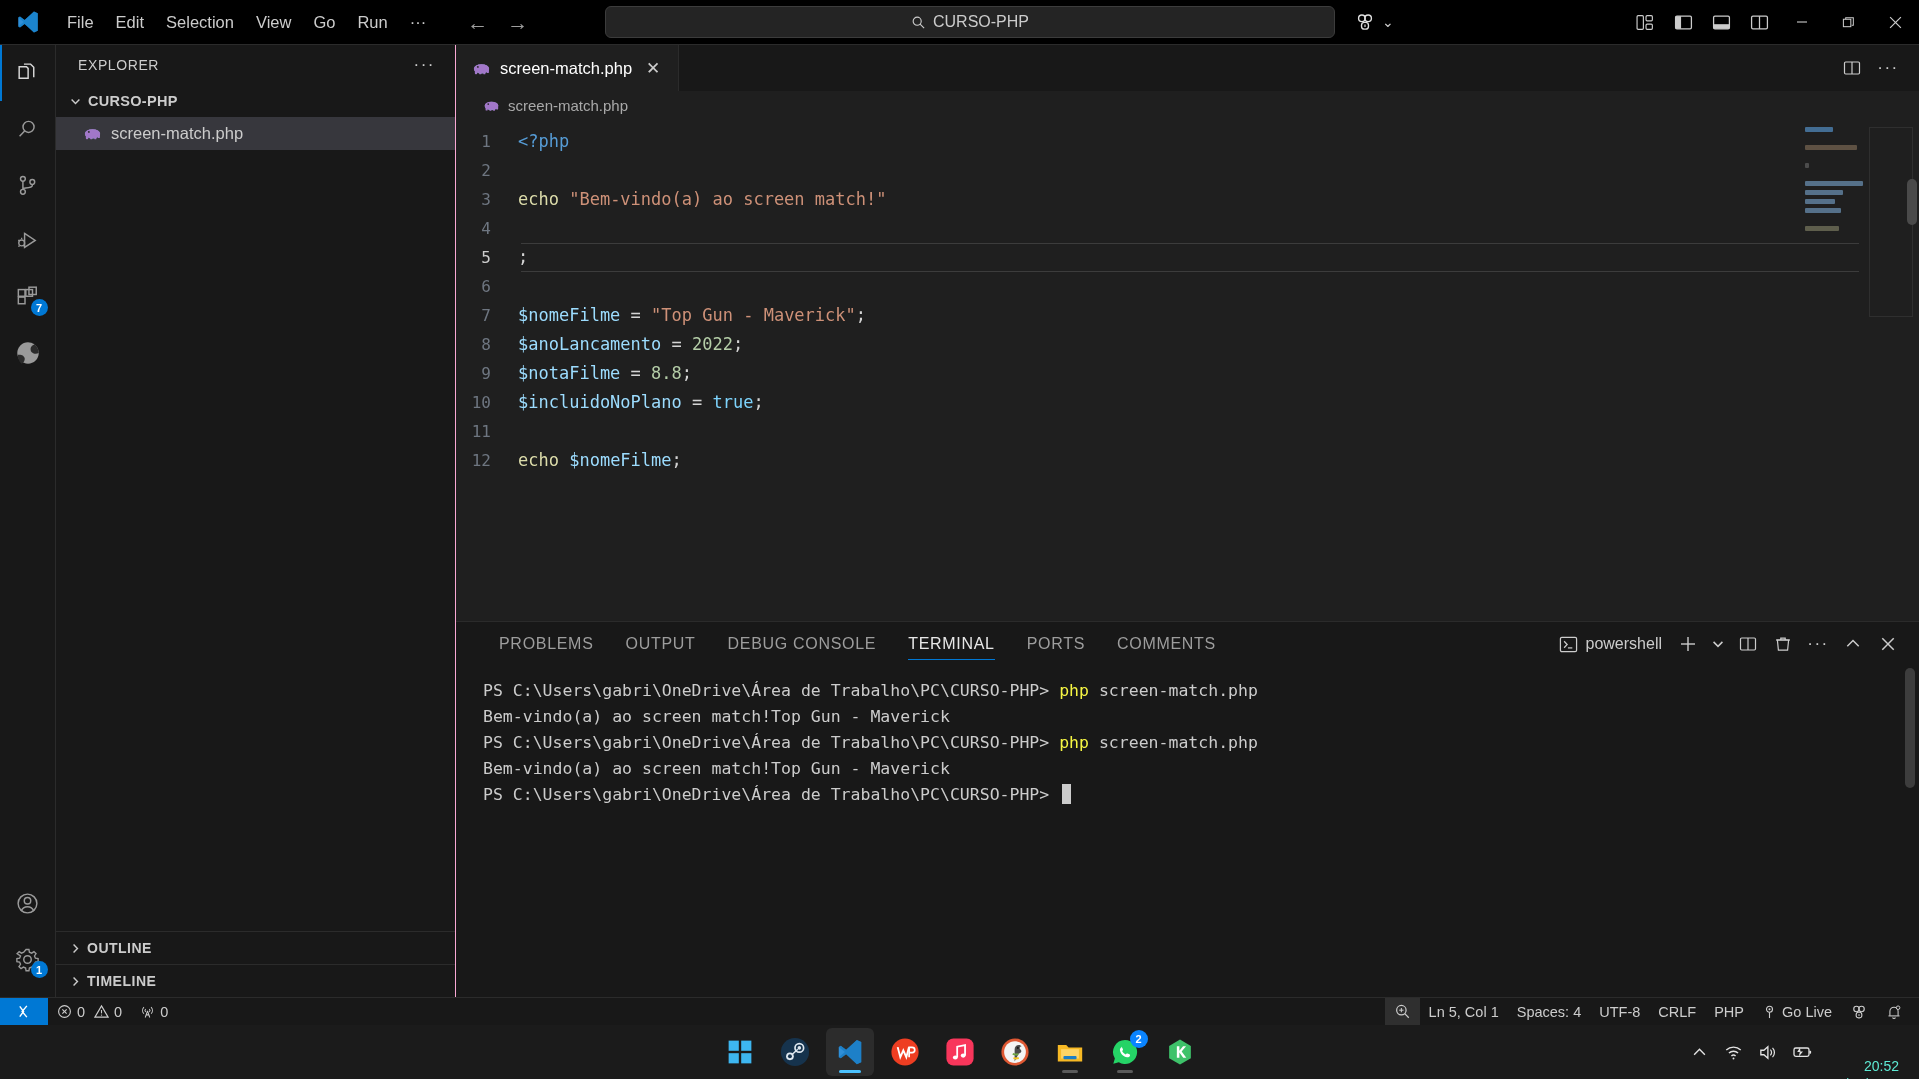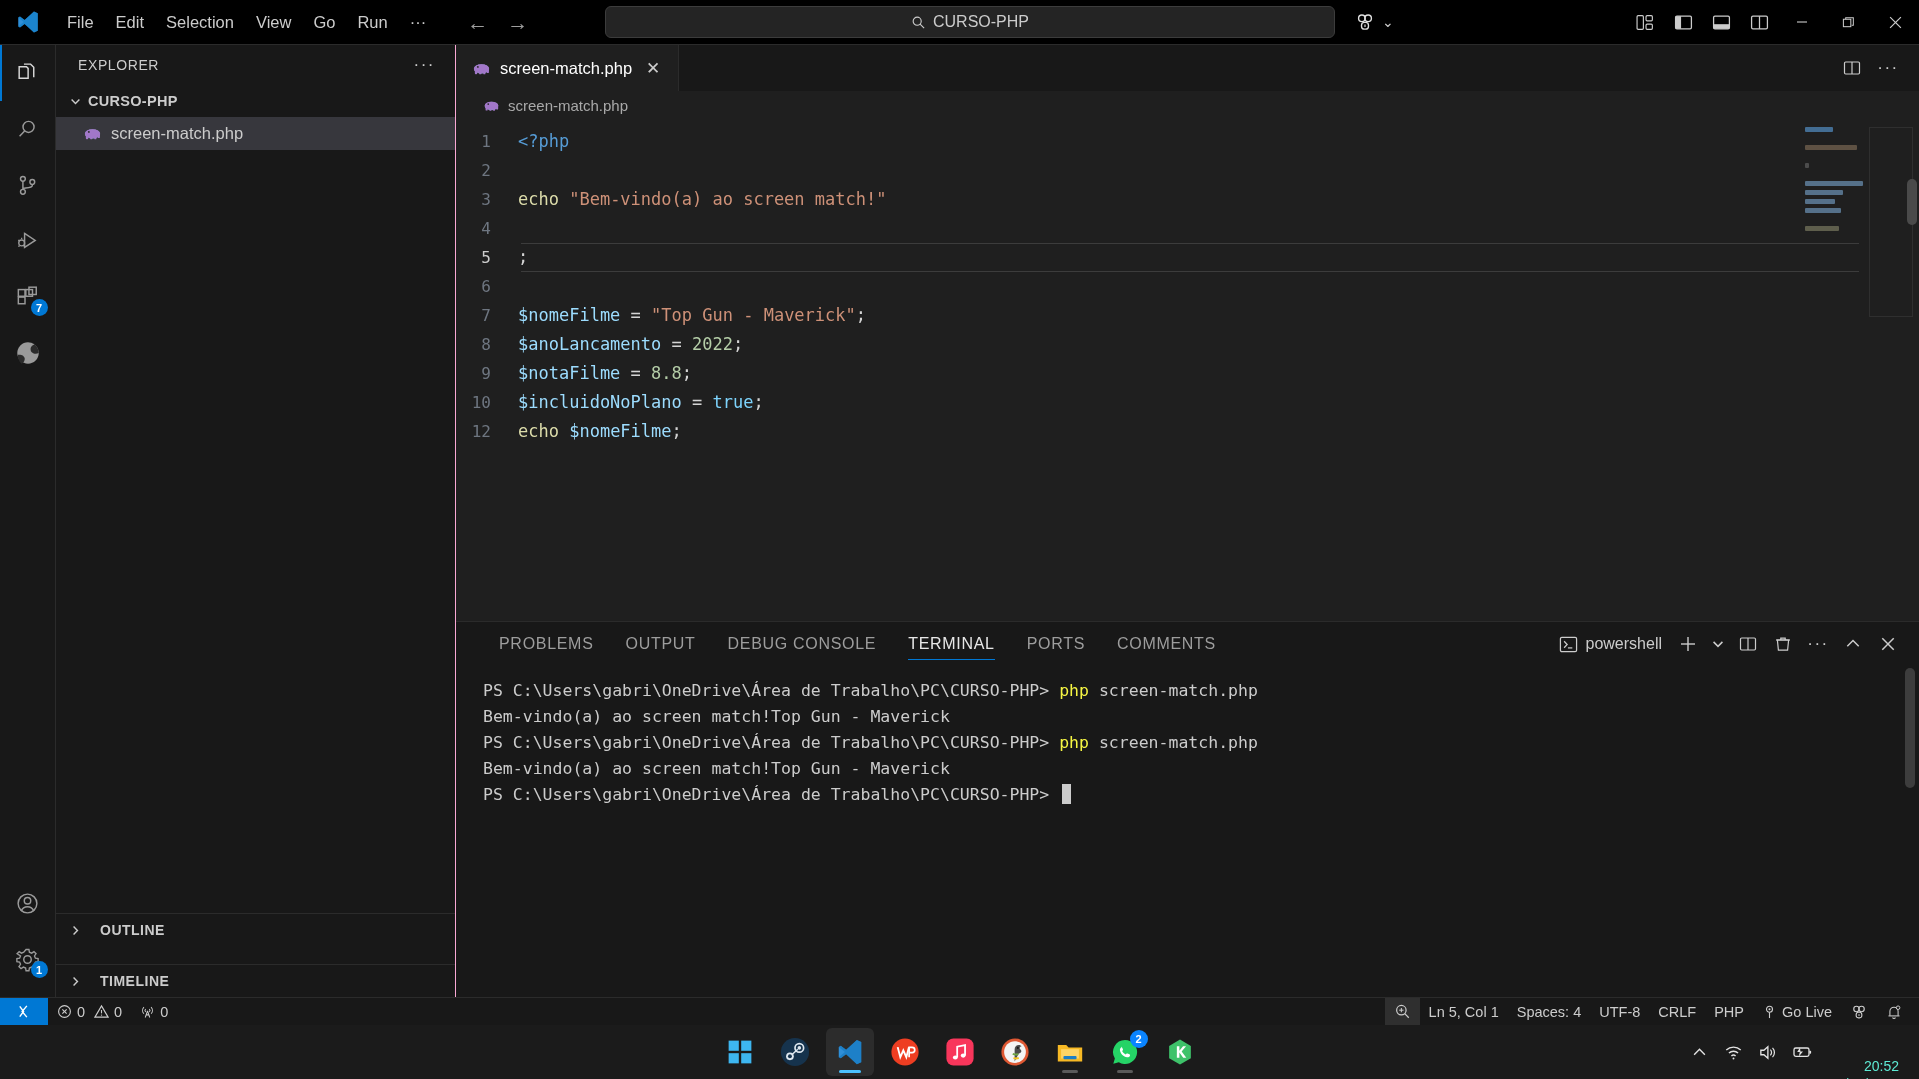--- a/index.html
+++ b/index.html
@@ -76,23 +76,22 @@
   .tree-root .rootname { color: #cccccc; font-size: 14.5px; font-weight: bold; letter-spacing: .3px;}
   .chev { color:#cccccc; width:18px; display:flex; align-items:center; justify-content:center; }
   .file-row {
     height: 33px; display: flex; align-items: center; gap: 9px; padding-left: 27px; cursor: pointer;
   }
   .file-row.selected { background: #37373d; }
   .file-row .fname { color: #cccccc; font-size: 16.5px; }
   .php-ico { width: 19px; height: 19px; flex: 0 0 19px; }
   .sb-spacer { flex: 1 1 auto; }
   .sb-section {
-    height: 33px; display: flex; align-items: center; gap: 16px; padding-left: 10px;
+    height: 33px; display: flex; align-items: center; gap: 3px; padding-left: 10px;
     border-top: 1px solid #2b2b2b;
-    margin-top: 18px;
   }
   .sb-section .seclabel { color: #cccccc; font-size: 14px; font-weight: bold; letter-spacing: .5px; }
 
   
   .editorcol { flex: 1 1 auto; display: flex; flex-direction: column; min-width: 0; background:#1f1f1f; }
 
   .tabsbar {
     height: 46px; background: #181818; display: flex; align-items: stretch;
     position: relative; flex: 0 0 46px;
   }
@@ -495,20 +494,24 @@
             </div>
             <div class="cline">
               <div class="lnum">9</div>
               <div class="ctext"><span class="k-var">$notaFilme</span><span class="k-op"> = </span><span class="k-num">8.8</span><span class="k-op">;</span></div>
             </div>
             <div class="cline">
               <div class="lnum">10</div>
               <div class="ctext"><span class="k-var">$incluidoNoPlano</span><span class="k-op"> = </span><span class="k-kw">true</span><span class="k-op">;</span></div>
             </div>
             <div class="cline">
+              <div class="lnum">11</div>
+              <div class="ctext"></div>
+            </div>
+            <div class="cline">
               <div class="lnum">12</div>
               <div class="ctext"><span class="k-echo">echo </span><span class="k-var">$nomeFilme</span><span class="k-op">;</span></div>
             </div>
           </div>
         <div class="minimap" id="minimap">
             <div class="mm-line" style="width: 28px; background: rgb(74, 123, 168);"></div>
             <div class="mm-line" style="width: 0px; background: transparent;"></div>
             <div class="mm-line" style="width: 52px; background: rgb(106, 90, 74);"></div>
             <div class="mm-line" style="width: 0px; background: transparent;"></div>
             <div class="mm-line" style="width: 4px; background: rgb(85, 85, 85);"></div>

